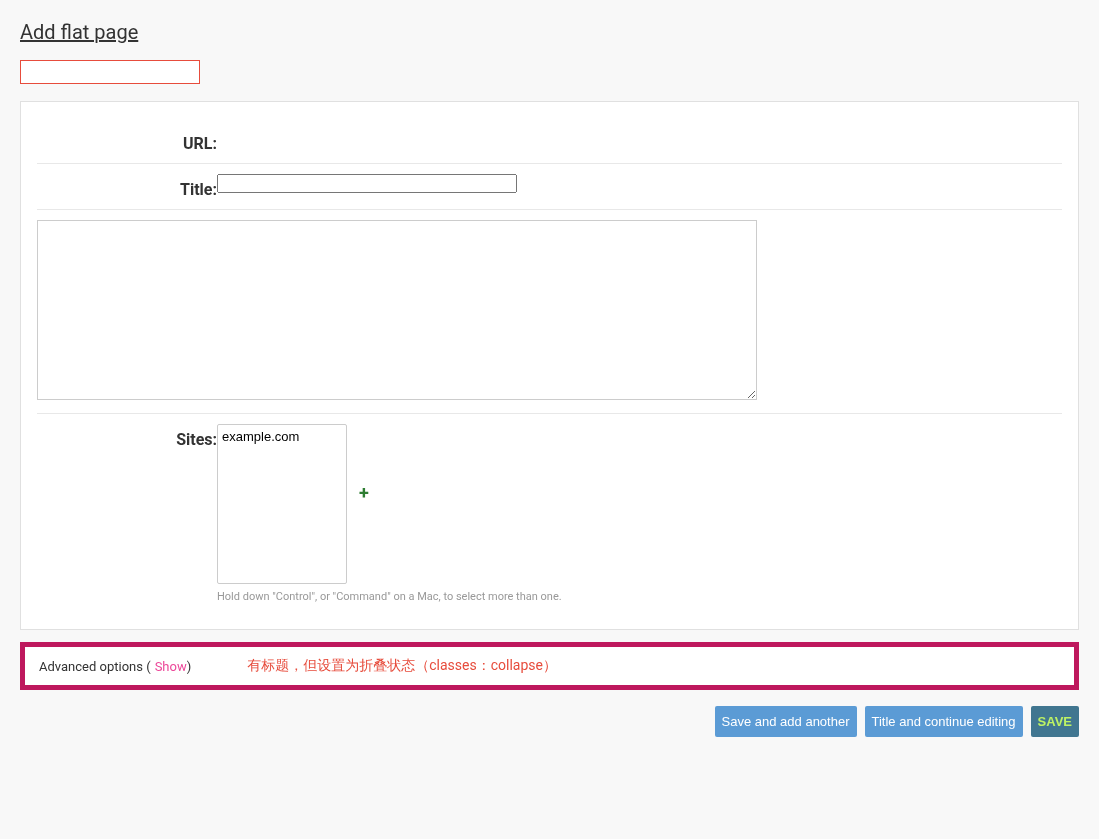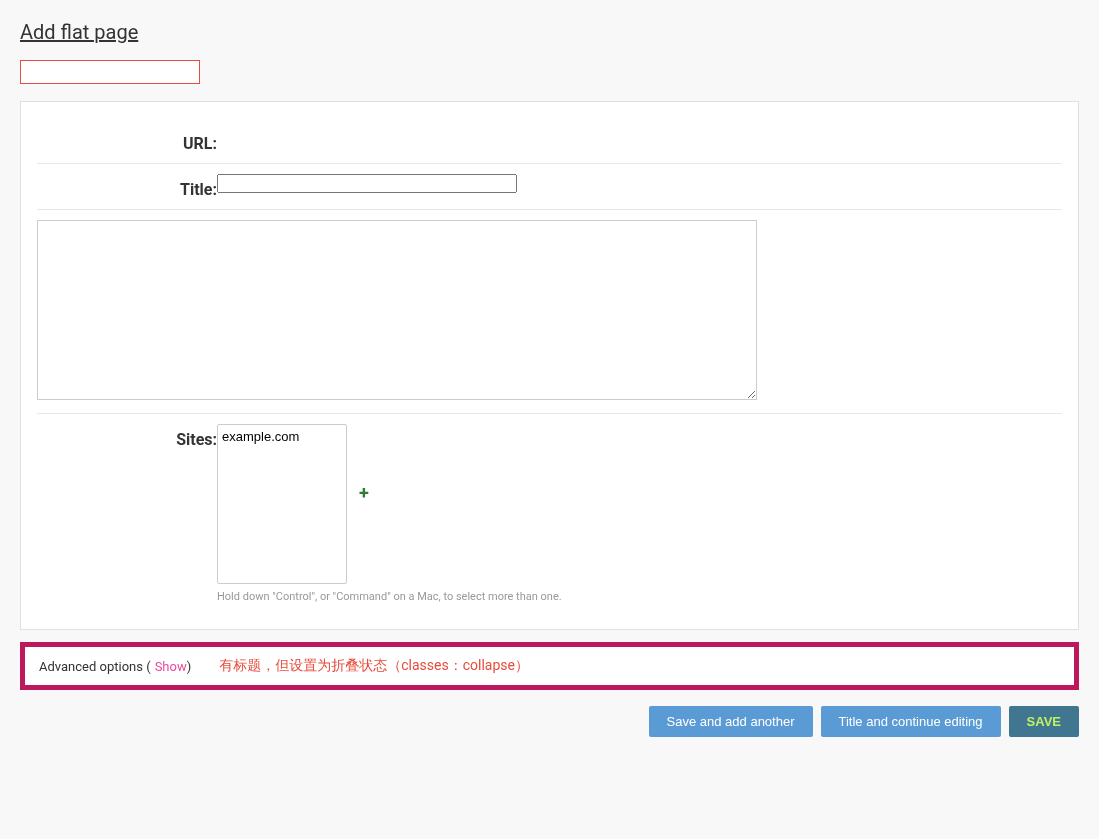--- a/index.html
+++ b/index.html
@@ -71,41 +71,41 @@
       font-size: 13px;
       color: #333;
     }
     .advanced-show-link {
       color: #ec4899;
       cursor: pointer;
       text-decoration: none;
       margin-left: 4px;
     }
     .advanced-annotation {
-      margin-left: 28px;
+      margin-left: 56px;
       color: #e74c3c;
       font-size: 14px;
     }
     .advanced-wrapper {
       margin-top: 12px;
       border: 5px solid #be185d;
       background: #fff;
       padding: 10px 14px;
       display: flex;
       align-items: center;
     }
     .submit-row {
       display: flex;
       justify-content: flex-end;
       align-items: center;
       padding: 16px 0 0 0;
       gap: 8px;
     }
     .btn {
-      padding: 8px 18px;
+      padding: 8px 7px;
       font-size: 13px;
       border: none;
       cursor: pointer;
       font-weight: 500;
       border-radius: 2px;
     }
     .btn-secondary {
       background: #5b9bd5;
       color: #fff;
     }

